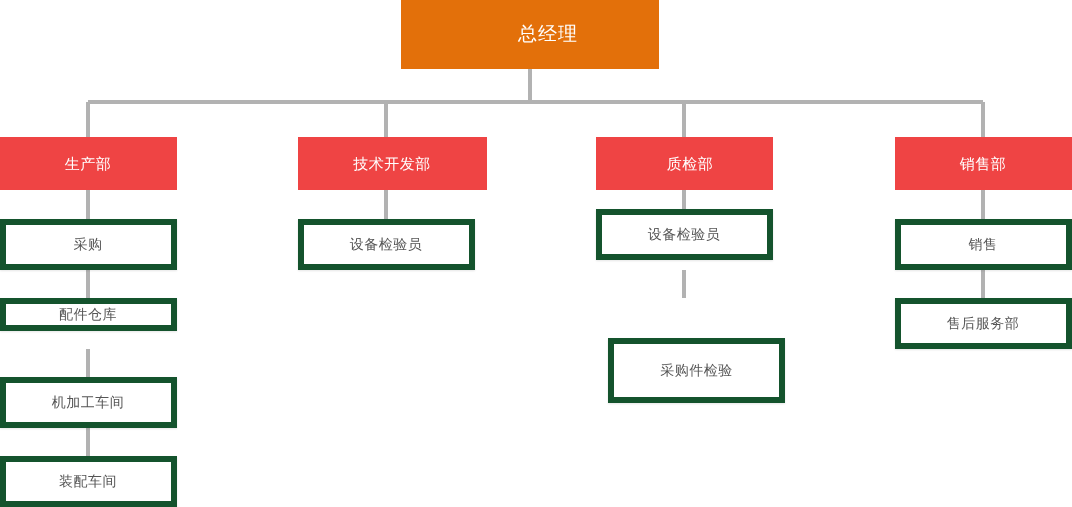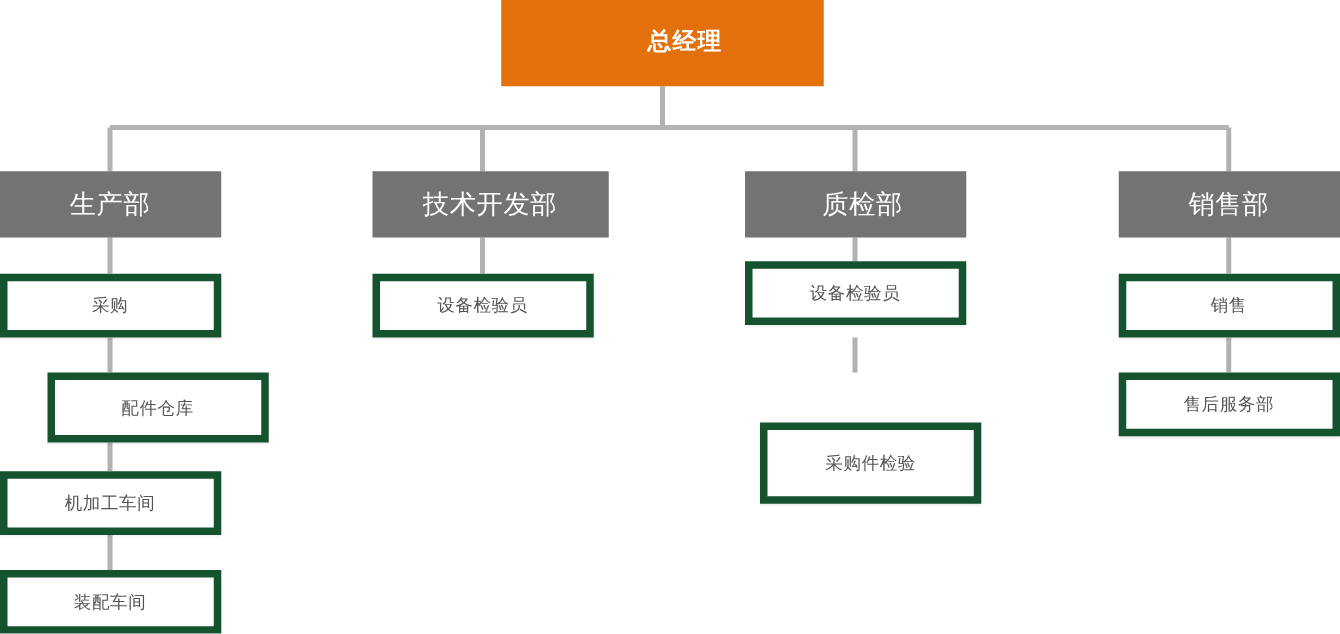--- a/index.html
+++ b/index.html
@@ -28,29 +28,29 @@
     justify-content: center;
     text-align: center;
     line-height: 1.2;
     z-index: 3;
   }
 
   .node-root {
     background: #e3700a;
     color: #ffffff;
     font-size: 19px;
-    font-weight: bold;
+    font-weight: normal;
     letter-spacing: 1px;
     padding-left: 36px;
   }
 
   .node-dept {
-    background: #737373;
+    background: #ef4444;
     color: #ffffff;
-    font-size: 21px;
+    font-size: 15px;
     font-weight: normal;
     letter-spacing: 0.5px;
   }
 
   .node-sub {
     background: #ffffff;
     color: #555555;
     font-size: 14px;
     font-weight: normal;
     border: 6px solid #14532d;
@@ -78,21 +78,21 @@
     </div>
     <div class="conn conn-v" style="left: 86px; top: 102px; height: 35px;"></div>
     <div class="node node-dept" style="left: -0.5px; top: 137px; width: 177px; height: 53px;">
       <span>生产部</span>
     </div>
     <div class="conn conn-v" style="left: 86px; top: 190px; height: 29px;"></div>
     <div class="node node-sub" style="left: -0.5px; top: 219px; width: 177px; height: 51px;">
       <span>采购</span>
     </div>
     <div class="conn conn-v" style="left: 86px; top: 270px; height: 28px;"></div>
-    <div class="node node-sub" style="left: -0.5px; top: 298px; width: 177px; height: 56px; margin-left: 38px;">
+    <div class="node node-sub" style="left: -0.5px; top: 298px; width: 177px; height: 33px;">
       <span>配件仓库</span>
     </div>
     <div class="conn conn-v" style="left: 86px; top: 349px; height: 28px;"></div>
     <div class="node node-sub" style="left: -0.5px; top: 377px; width: 177px; height: 51px;">
       <span>机加工车间</span>
     </div>
     <div class="conn conn-v" style="left: 86px; top: 428px; height: 28px;"></div>
     <div class="node node-sub" style="left: -0.5px; top: 456px; width: 177px; height: 51px;">
       <span>装配车间</span>
     </div>

